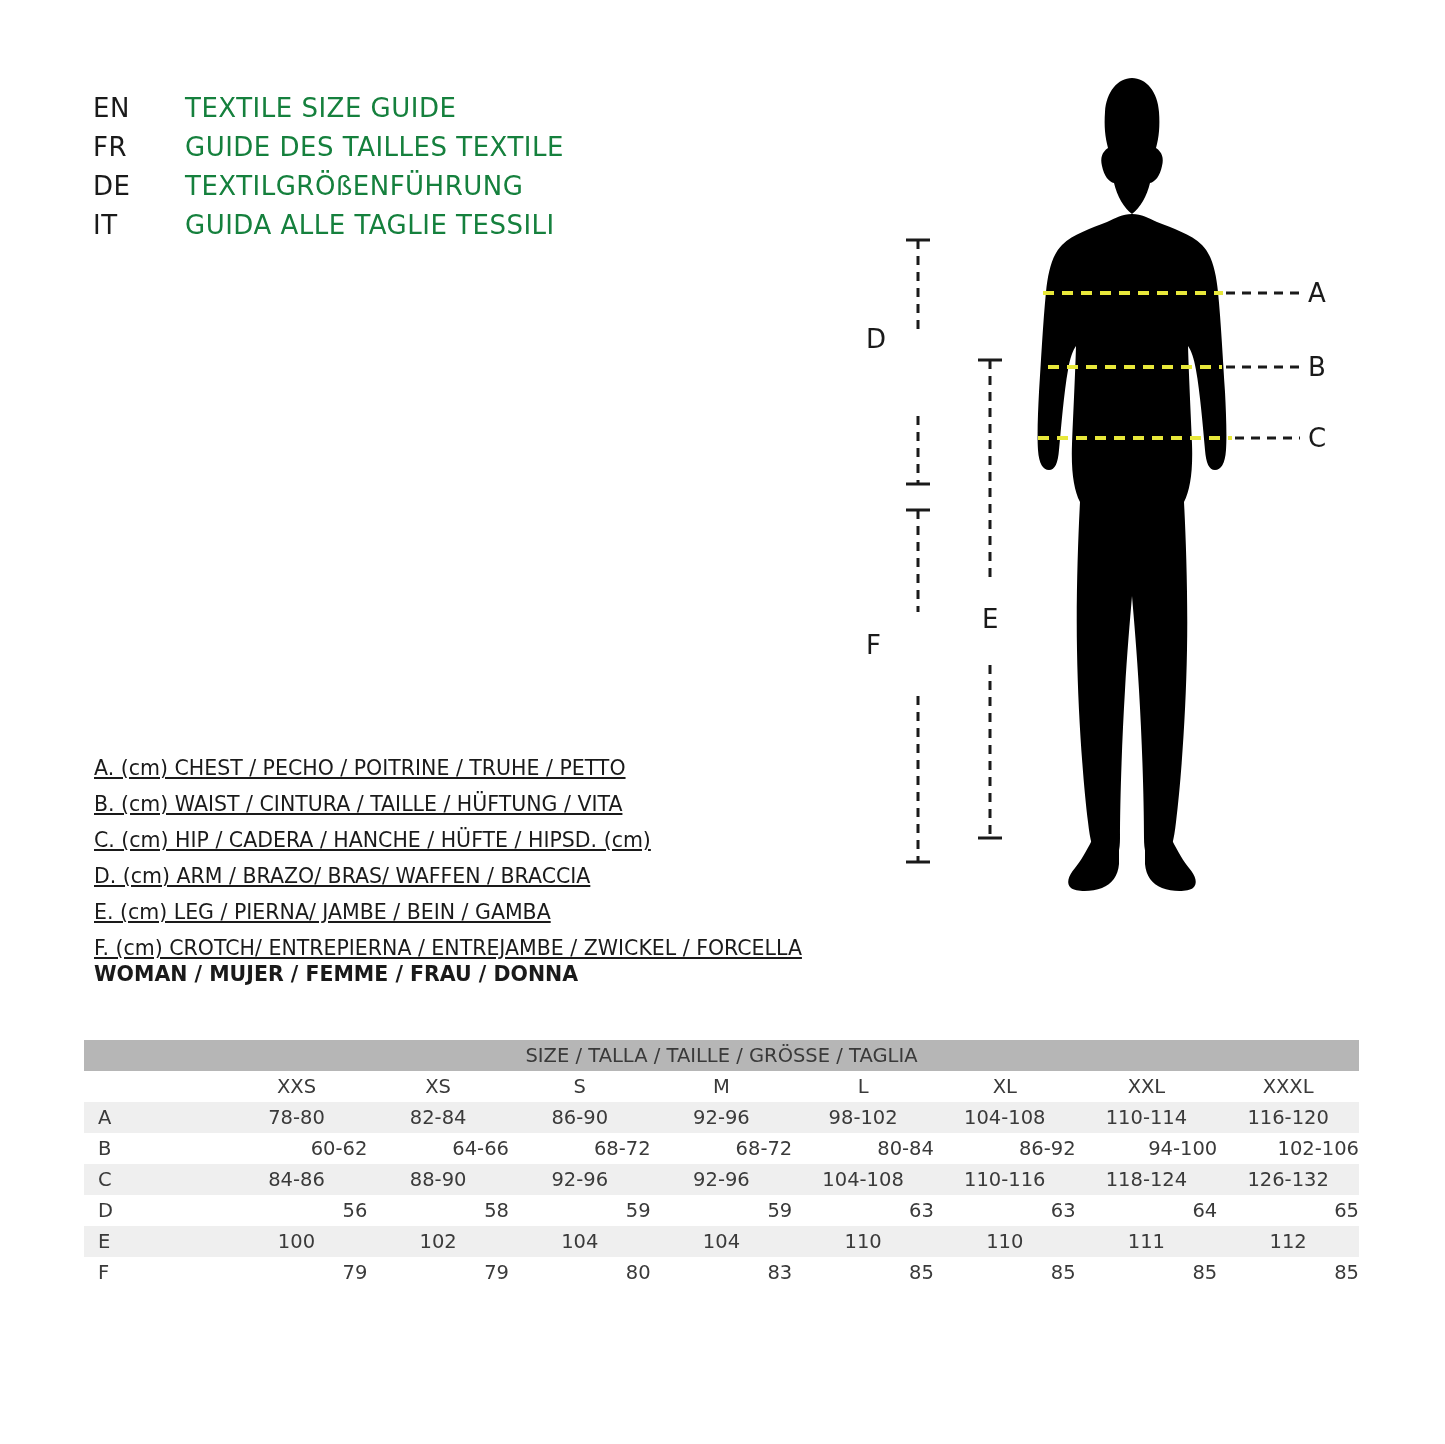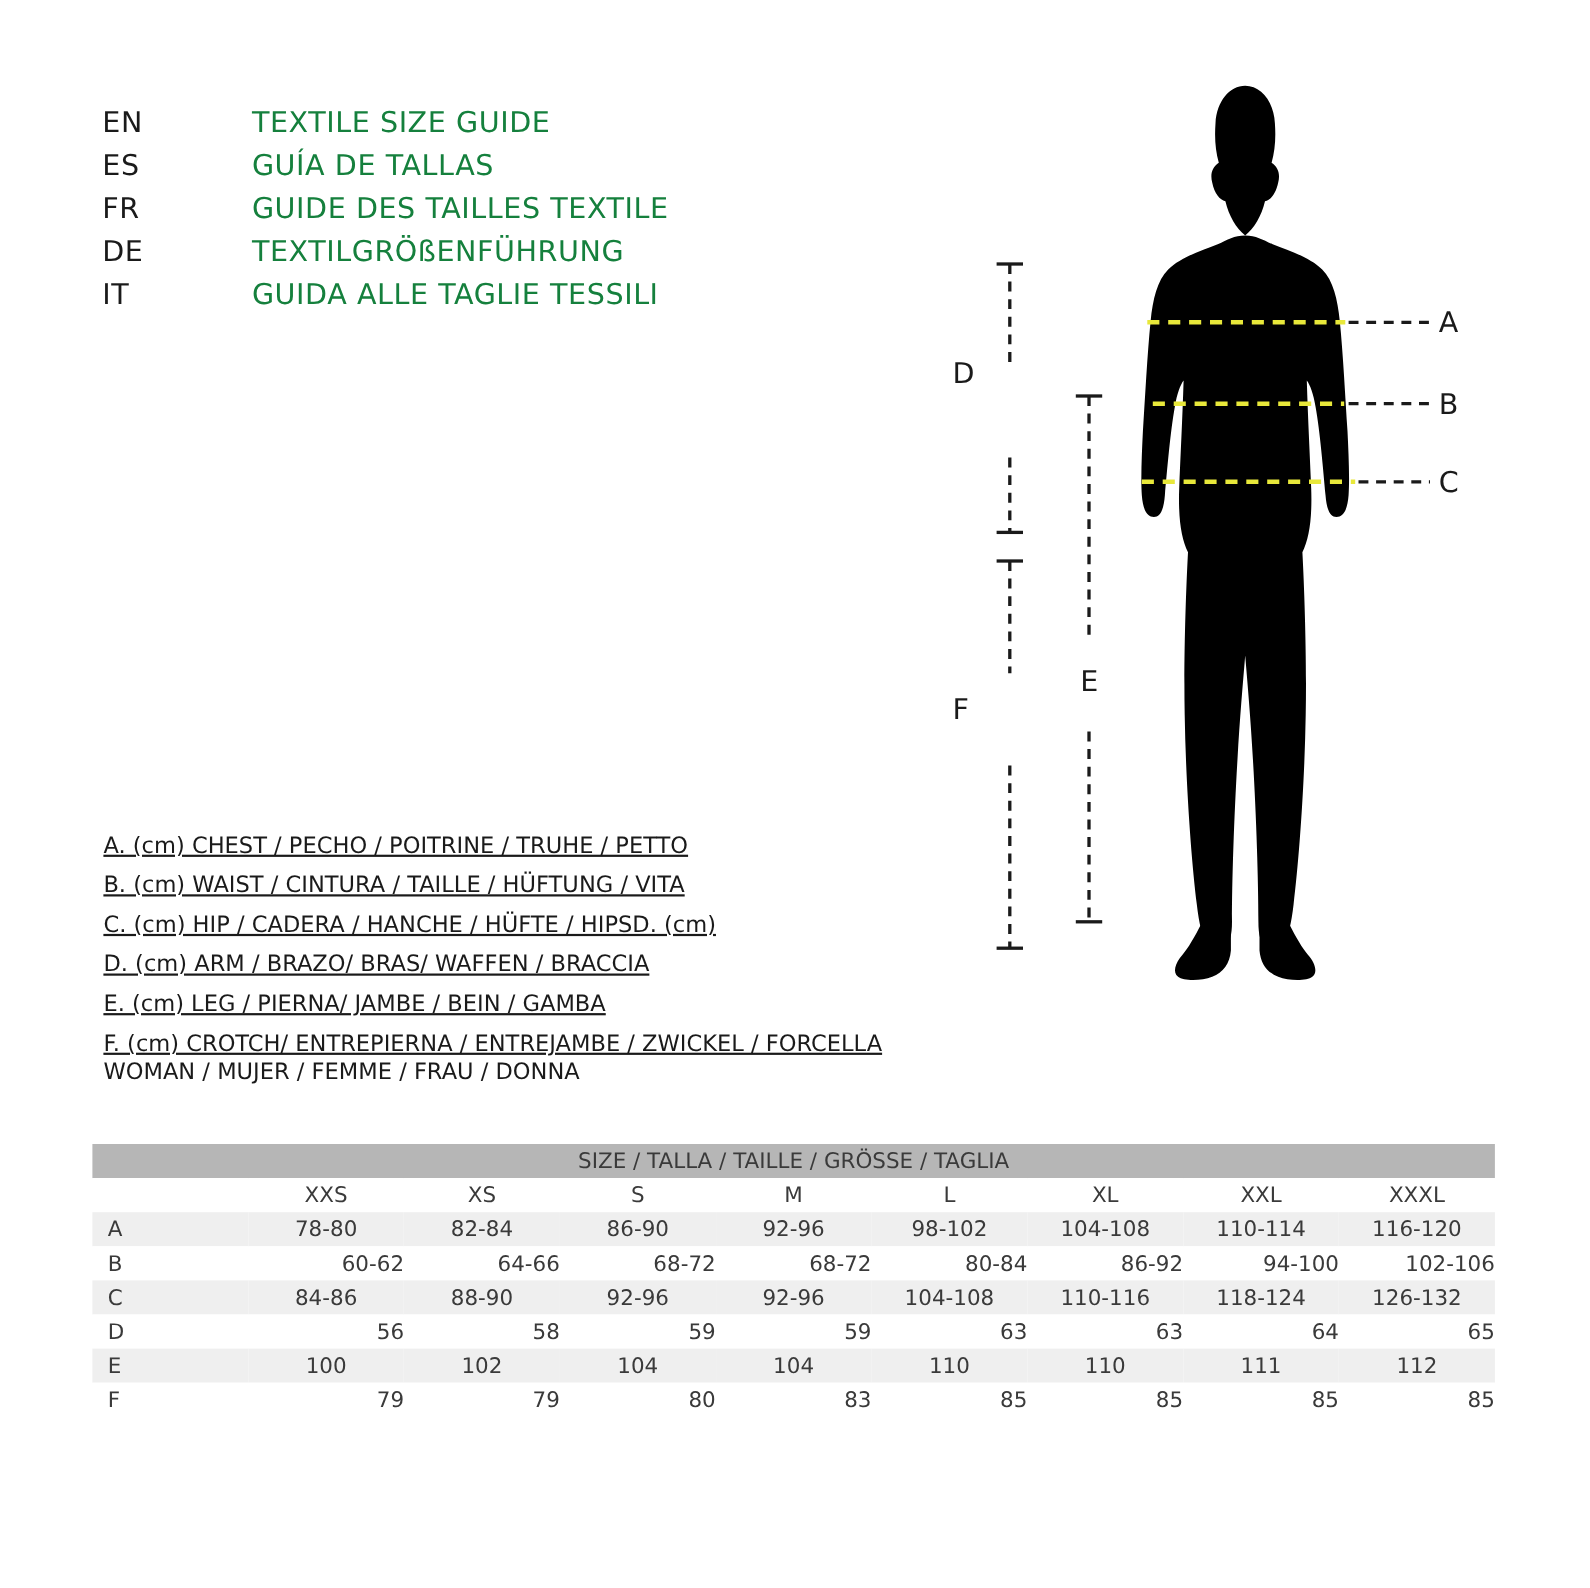--- a/index.html
+++ b/index.html
@@ -23,23 +23,22 @@
 
   
   .titles {
     position: absolute;
     left: 93px;
     top: 88px;
     width: 640px;
   }
   .title-row {
     display: flex;
-    align-items: flex-end;
+    align-items: center;
     height: 39px;
-    gap: 44px;
   }
   .title-lang {
     width: 92px;
     font-size: 26px;
     letter-spacing: 0.5px;
     color: #1a1a1a;
   }
   .title-text {
     font-size: 26px;
     letter-spacing: 0.5px;
@@ -62,20 +61,21 @@
     white-space: nowrap;
   }
 
   .group-label {
     position: absolute;
     left: 94px;
     top: 962px;
     font-size: 20.5px;
     color: #1a1a1a;
     white-space: nowrap;
+    font-weight: bold;
   }
 
   
   .table-wrap {
     position: absolute;
     left: 84px;
     top: 1016px;
     width: 1275px;
     margin-top: 24px;
   }
@@ -122,24 +122,20 @@
 </style>
 </head>
 <body>
 
 <div class="page">
 
   <div class="titles">
     <div class="title-row">
       <span class="title-lang">EN</span>
       <span class="title-text">TEXTILE SIZE GUIDE</span>
-    </div>
-    <div class="title-row">
-      <span class="title-lang">ES</span>
-      <span class="title-text">GUÍA DE TALLAS</span>
     </div>
     <div class="title-row">
       <span class="title-lang">FR</span>
       <span class="title-text">GUIDE DES TAILLES TEXTILE</span>
     </div>
     <div class="title-row">
       <span class="title-lang">DE</span>
       <span class="title-text">TEXTILGRÖßENFÜHRUNG</span>
     </div>
     <div class="title-row">

